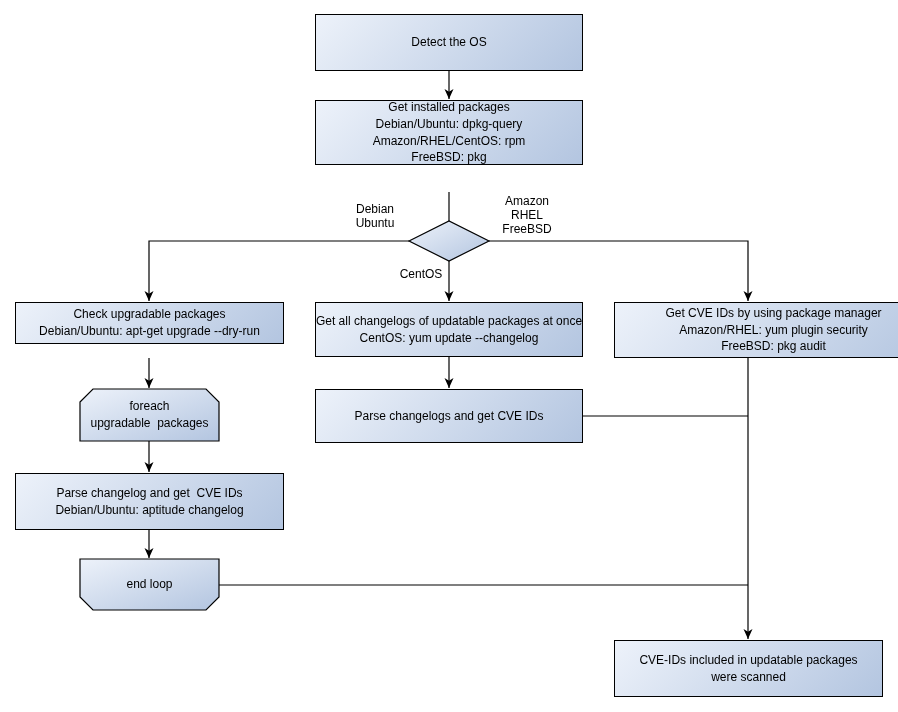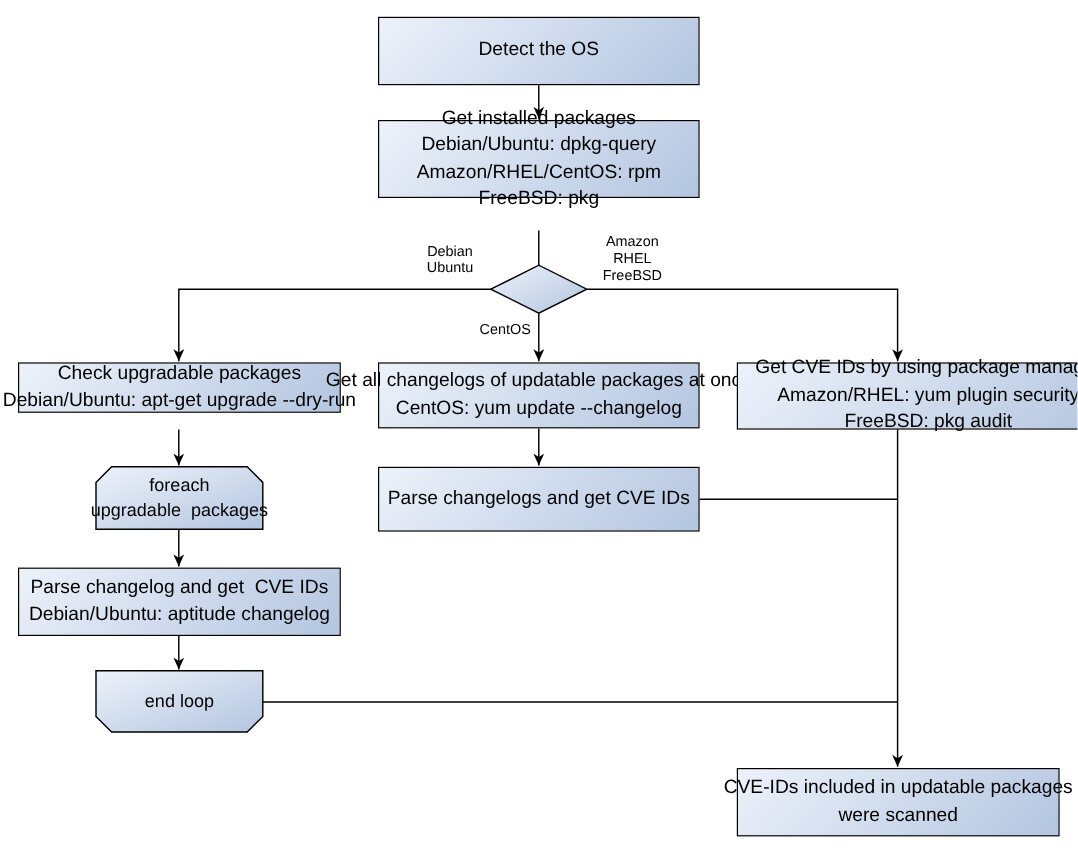--- a/index.html
+++ b/index.html
@@ -38,32 +38,32 @@
   .grad-stop-1 { stop-color: var(--node-fill-light); }
   .grad-stop-2 { stop-color: var(--node-fill-dark); }
   .node {
     position: absolute;
     border: 1px solid var(--node-border);
     background: linear-gradient(135deg, var(--node-fill-light) 0%, var(--node-fill-dark) 100%);
     display: flex;
     align-items: center;
     justify-content: center;
     text-align: center;
-    font-size: 16px;
+    font-size: 12px;
     line-height: 1.4;
     color: var(--text);
     white-space: pre;
   }
   .shape-label {
     position: absolute;
     display: flex;
     align-items: center;
     justify-content: center;
     text-align: center;
-    font-size: 15px;
+    font-size: 12px;
     line-height: 1.4;
     color: var(--text);
     white-space: pre;
     background: transparent;
   }
   .edge-label {
     position: absolute;
     font-size: 12px;
     line-height: 14px;
     text-align: center;

